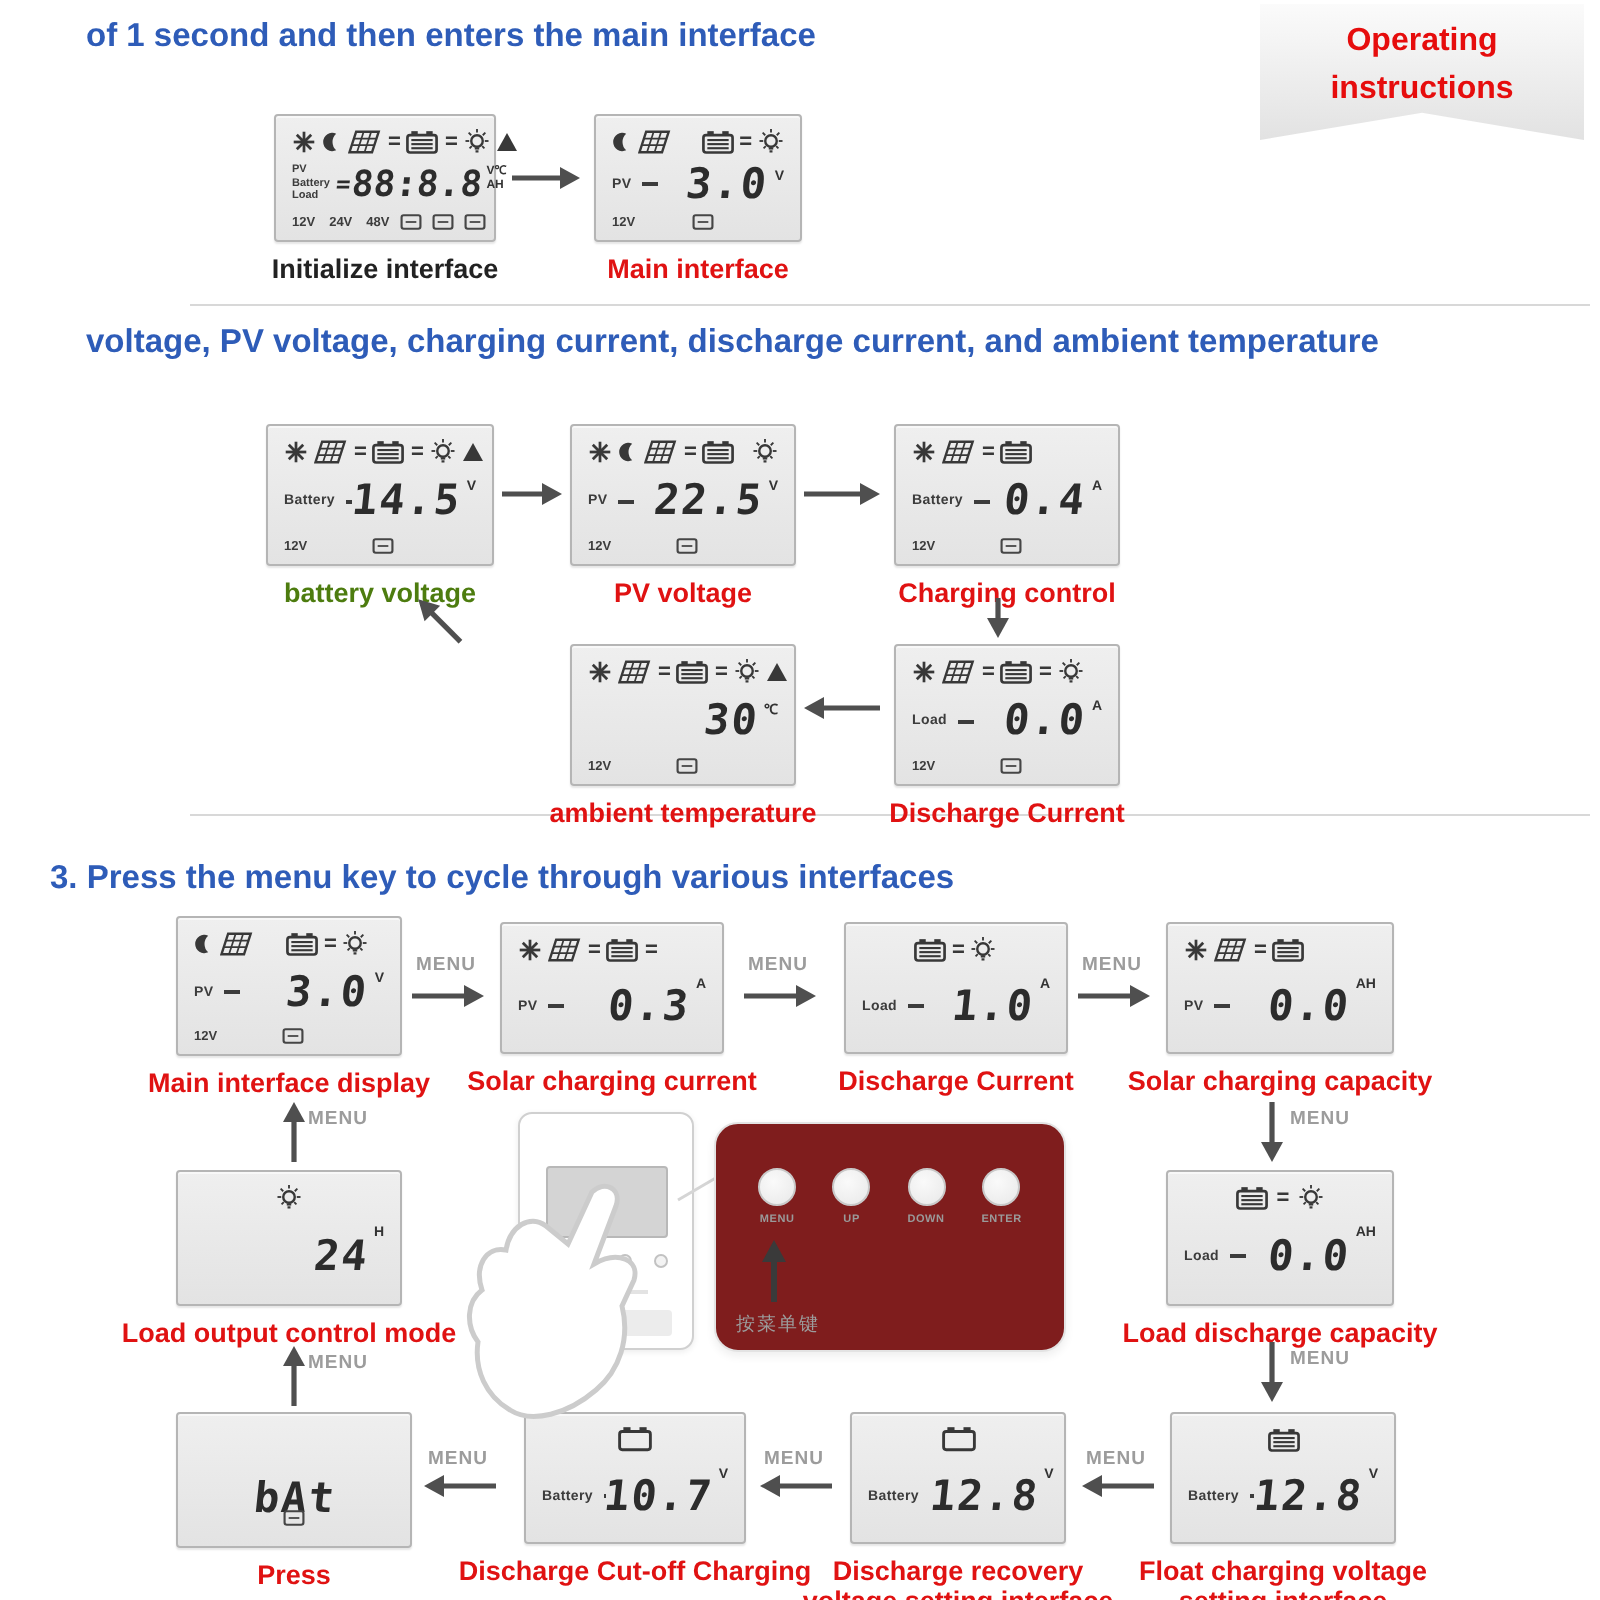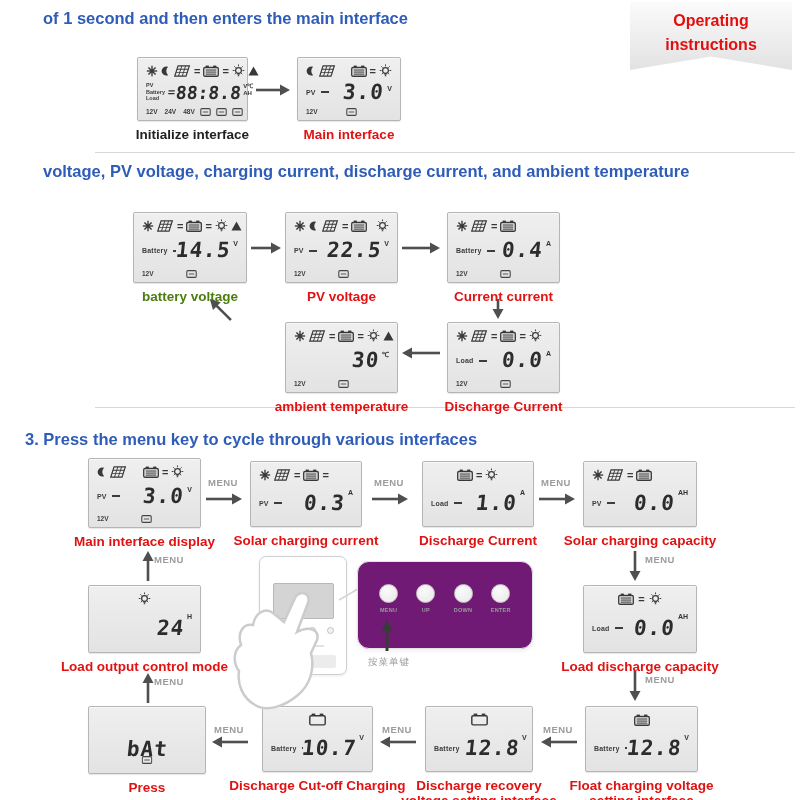--- a/index.html
+++ b/index.html
@@ -49,21 +49,21 @@
   .menu-label{position:absolute;color:#9c9c9c;font-size:9.5px;font-weight:bold;letter-spacing:.5px}
 
   .controller{position:absolute;left:259px;top:556px;width:88px;height:119px;background:#fff;border:1.5px solid #d0d0d0;border-radius:7px;box-shadow:0 1px 3px rgba(0,0,0,.08)}
   .ctrl-screen{position:absolute;left:13px;top:26px;width:61px;height:36px;background:#d4d4d4;border:1px solid #b8b8b8;border-radius:2px}
   .ctrl-btns{position:absolute;left:14px;top:70px;width:60px;display:flex;justify-content:space-between}
   .cbtn{width:7px;height:7px;border:1px solid #c2c2c2;border-radius:50%;background:#f3f3f3}
   .ctrl-line{position:absolute;left:24px;height:2px;background:#e3e3e3}
   .ctrl-slot{position:absolute;left:12px;bottom:6px;width:64px;height:13px;background:#ececec;border-radius:2px}
   .hand{position:absolute;left:224px;top:590px}
   .link-line{position:absolute;left:338px;top:584px}
-  .zoom-panel{position:absolute;left:357px;top:561px;width:176px;height:88px;background:#701a75;border:1px solid #e3e3e3;border-radius:12px;box-shadow:0 2px 5px rgba(0,0,0,.07)}
+  .zoom-panel{position:absolute;left:357px;top:561px;width:176px;height:115px;background:#7f1d1d;border:1px solid #e3e3e3;border-radius:12px;box-shadow:0 2px 5px rgba(0,0,0,.07)}
   .zbtn-row{position:absolute;left:0;top:22px;width:100%;display:flex;justify-content:space-around;padding:0 12px}
   .zbtn{display:flex;flex-direction:column;align-items:center;gap:4px}
   .zbtn .circ{width:19px;height:19px;border:1.5px solid #c9c9c9;border-radius:50%;background:radial-gradient(circle at 40% 35%,#fafafa,#e8e8e8)}
   .zbtn .blabel{font-size:5.5px;color:#9a9a9a;font-weight:bold;letter-spacing:.3px}
   .panel-arrow{position:absolute;left:22px;top:58px}
   .hint{position:absolute;left:10px;top:94px;font-size:9.5px;color:#9c9c9c;letter-spacing:1px}
 </style>
 </head>
 <body>
 
@@ -444,21 +444,21 @@
         <div class="lcd-bottom">
           <span class="lcd-vlabel">12V</span>
           <span class="bottom-ic" style="left: 46%;">
             <span><svg width="11" height="8" viewBox="0 0 12 9">
                 <rect x="0.7" y="0.7" width="10.6" height="7.6" rx="1.2" fill="none" stroke="currentColor" stroke-width="1.2"></rect>
                 <line x1="3" y1="4.5" x2="9" y2="4.5" stroke="currentColor" stroke-width="1"></line>
               </svg></span>
           </span>
         </div>
       </div>
-      <div class="lcd-label" style="left: 393.5px; top: 289px; color: rgb(224, 18, 18);">Current current</div>
+      <div class="lcd-label" style="left: 393.5px; top: 289px; color: rgb(224, 18, 18);">Charging control</div>
       <div class="lcd" style="left: 285px; top: 322px; width: 113px; height: 71px;">
         <div class="lcd-icons">
           <span class="ic">
             <svg width="12" height="12" viewBox="0 0 14 14">
               <g stroke="currentColor" stroke-width="1.6">
                 <line x1="7" y1="1" x2="7" y2="13"></line>
                 <line x1="1" y1="7" x2="13" y2="7"></line>
                 <line x1="2.8" y1="2.8" x2="11.2" y2="11.2"></line>
                 <line x1="11.2" y1="2.8" x2="2.8" y2="11.2"></line>
               </g>

